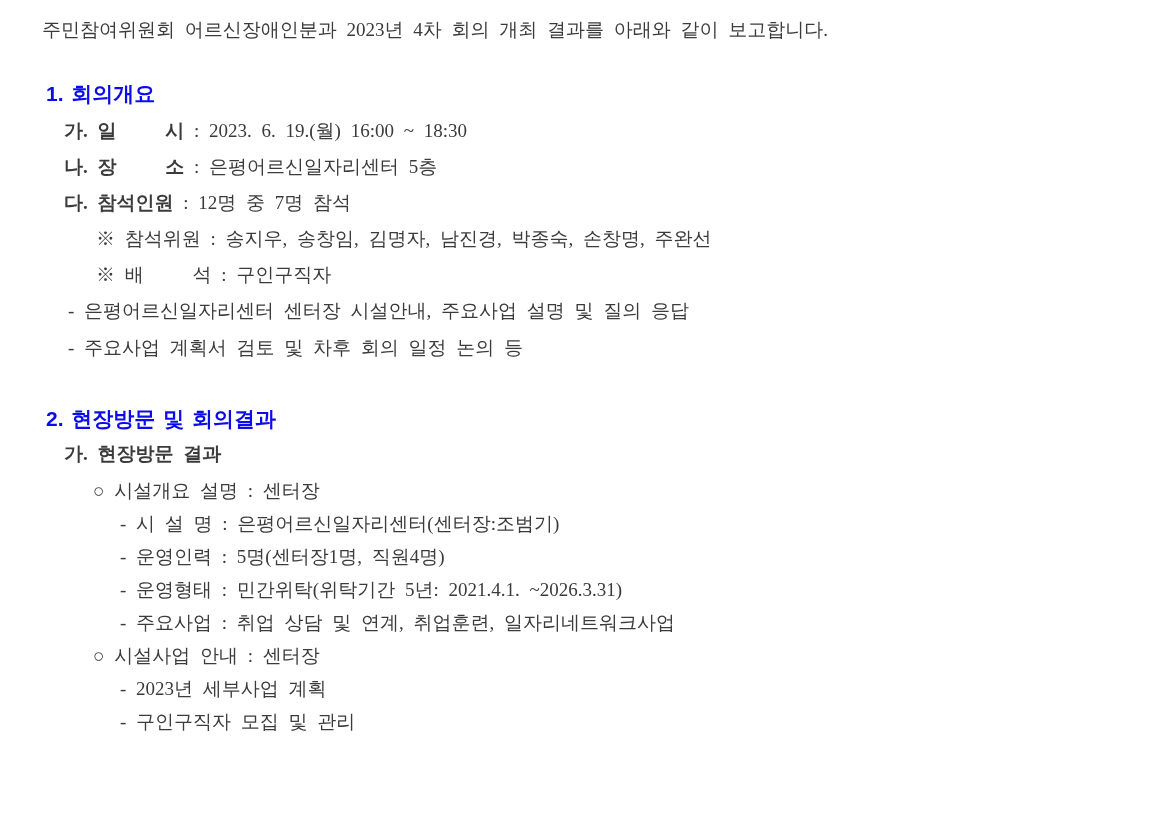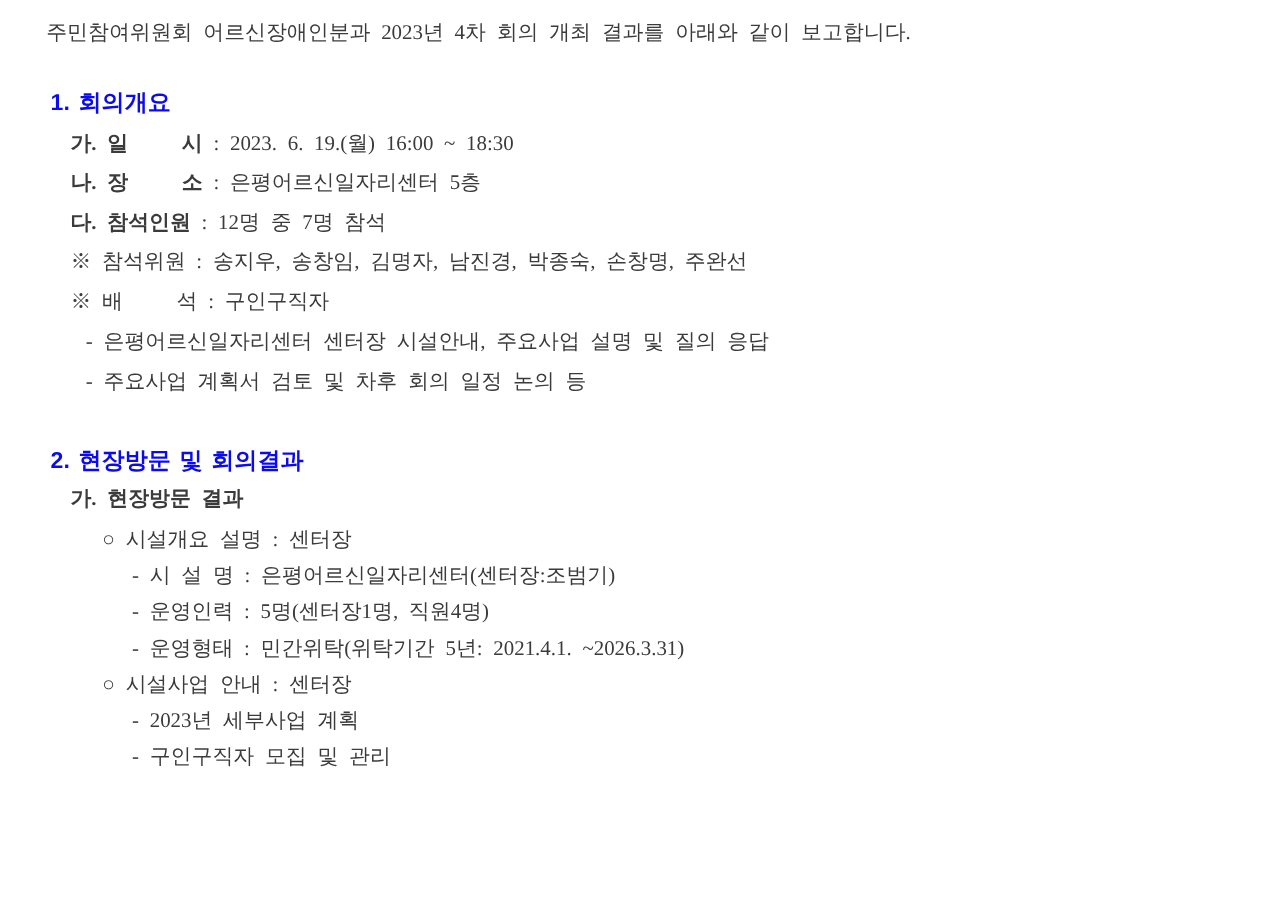--- a/index.html
+++ b/index.html
@@ -37,22 +37,22 @@
     font-size: 21px;
     font-weight: bold;
     line-height: 25px;
     color: var(--heading-blue, #0b0beb);
     word-spacing: 2px;
   }
   .h1 { margin-bottom: 13px; }
   .h2 { margin-top: 46px; margin-bottom: 11px; }
 
   .item    { padding-left: 64px;  margin-bottom: 12px; }
-  .note    { padding-left: 64px;  margin-bottom: 12px; }
-  .dash    { padding-left: 68px;  margin-bottom: 13px; margin-left: 10px; }
+  .note    { padding-left: 96px;  margin-bottom: 12px; }
+  .dash    { padding-left: 68px;  margin-bottom: 13px; }
   .item2   { padding-left: 64px;  margin-bottom: 13px; }
   .circle  { padding-left: 93px;  margin-bottom: 9px;  }
   .subdash { padding-left: 120px; margin-bottom: 9px;  }
 </style>
 </head>
 <body>
 
 <div class="page">
   <div>
       <div class="line intro"><span>주민참여위원회 어르신장애인분과 2023년 4차 회의 개최 결과를 아래와 같이 보고합니다.</span></div>
@@ -63,17 +63,18 @@
       <div class="line note"><span>※ 참석위원 : 송지우, 송창임, 김명자, 남진경, 박종숙, 손창명, 주완선</span></div>
       <div class="line note"><span>※ 배     석 : 구인구직자</span></div>
       <div class="line dash"><span>- 은평어르신일자리센터 센터장 시설안내, 주요사업 설명 및 질의 응답</span></div>
       <div class="line dash"><span>- 주요사업 계획서 검토 및 차후 회의 일정 논의 등</span></div>
       <div class="line h2"><span class="b">2. 현장방문 및 회의결과</span></div>
       <div class="line item2"><span class="b">가. 현장방문 결과</span></div>
       <div class="line circle"><span>○ 시설개요 설명 : 센터장</span></div>
       <div class="line subdash"><span>- 시 설 명 : 은평어르신일자리센터(센터장:조범기)</span></div>
       <div class="line subdash"><span>- 운영인력 : 5명(센터장1명, 직원4명)</span></div>
       <div class="line subdash"><span>- 운영형태 : 민간위탁(위탁기간 5년: 2021.4.1. ~2026.3.31)</span></div>
+      <div class="line subdash"><span>- 주요사업 : 취업 상담 및 연계, 취업훈련, 일자리네트워크사업</span></div>
       <div class="line circle"><span>○ 시설사업 안내 : 센터장</span></div>
       <div class="line subdash"><span>- 2023년 세부사업 계획</span></div>
       <div class="line subdash"><span>- 구인구직자 모집 및 관리</span></div>
     </div>
 </div>
 
 </body></html>

